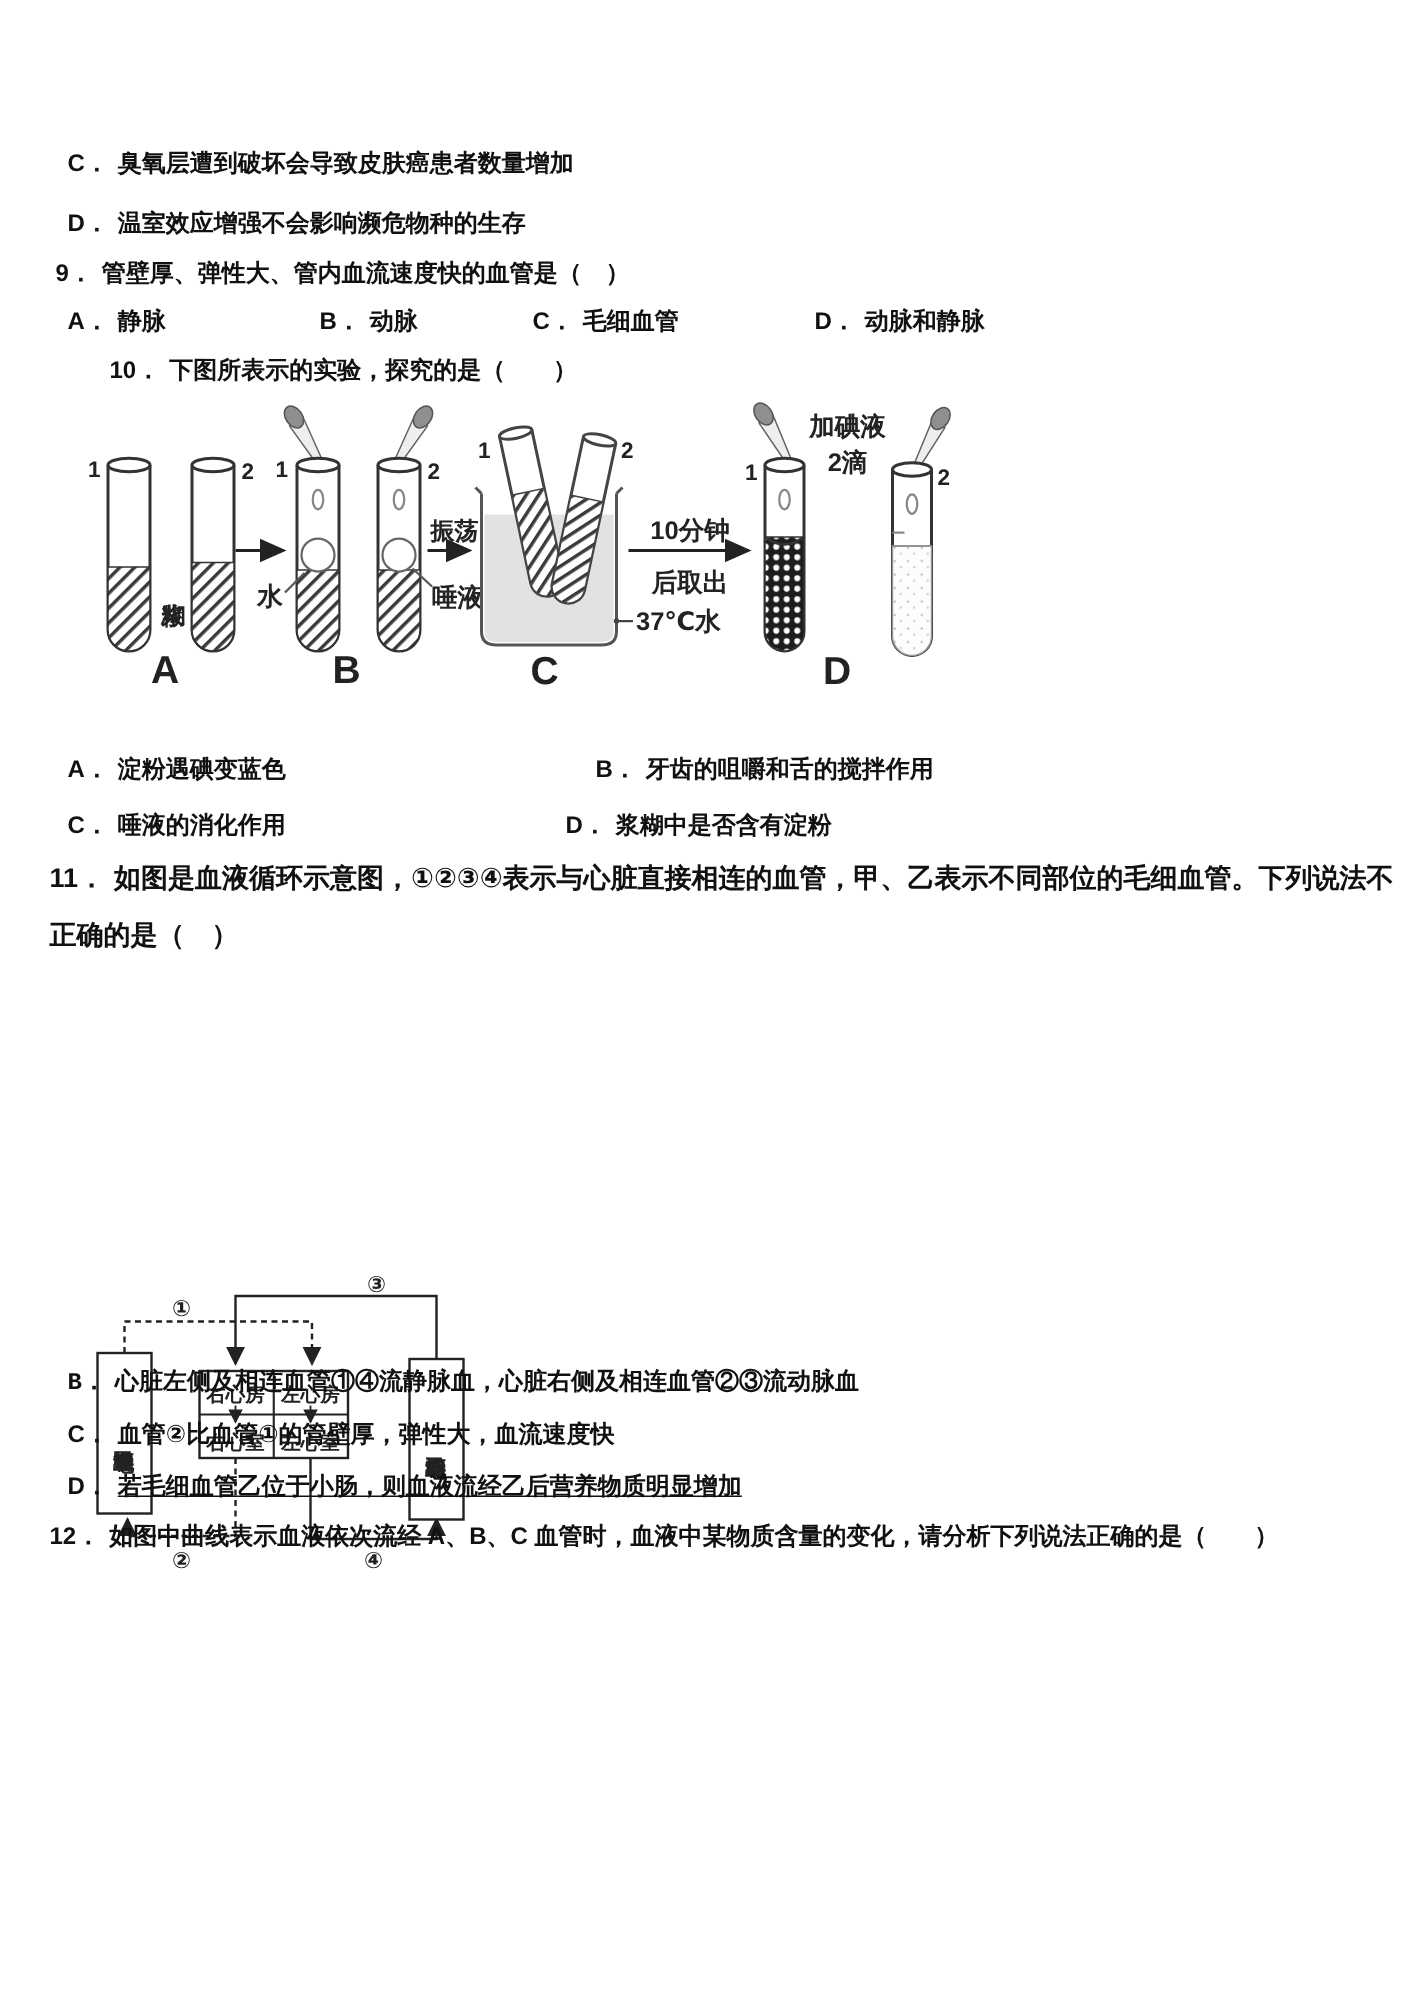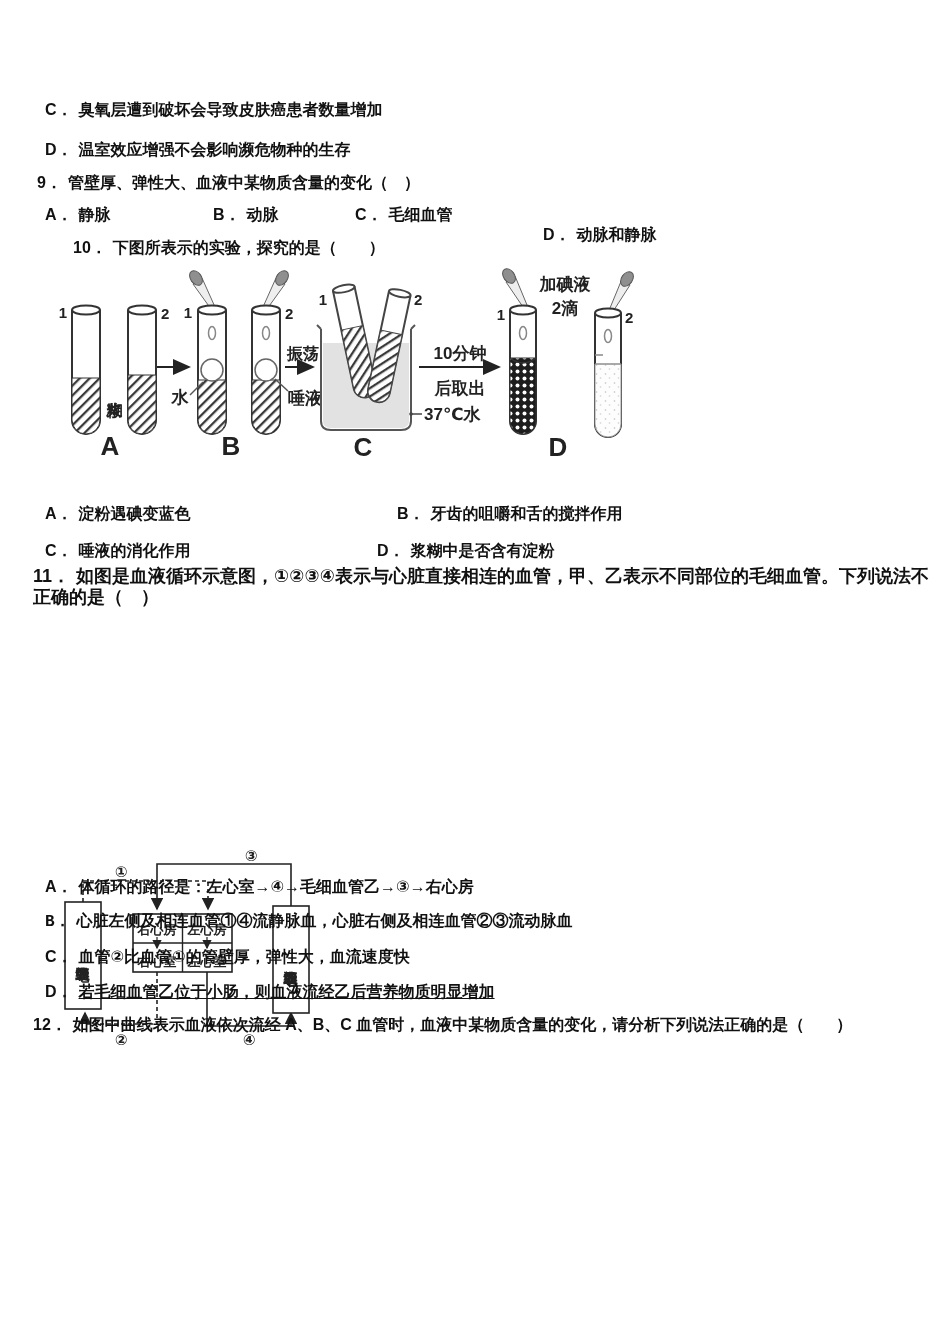--- a/index.html
+++ b/index.html
@@ -5,21 +5,21 @@
   html,body{margin:0;padding:0;background:#f0f0f0;}
   .page{
     position:relative;width:950px;height:1344px;margin:0 auto;
     background:#ffffff;color:#111;
     font-family:"Liberation Sans","DejaVu Sans",sans-serif;
     font-weight:bold;overflow:hidden;
   }
   .abs{position:absolute;}
   .tline{font-size:16px;line-height:22px;white-space:nowrap;}
   .tlabel{display:inline-block;margin-right:6px;}
-  .stem-wrap{font-size:18px;line-height:21px;white-space:normal;}
+  .stem-wrap{font-size:18px;line-height:38px;white-space:normal;}
   .opt{white-space:nowrap;text-align:center;}
   .vtext{
     writing-mode:vertical-rl;text-orientation:upright;
     display:flex;align-items:center;justify-content:center;
     font-weight:bold;color:#222;
   }
   svg text{font-family:"Liberation Sans","DejaVu Sans",sans-serif;font-weight:bold;fill:#222;}
   .diagram{position:relative;}
 </style>
 </head>
@@ -28,32 +28,32 @@
 <div class="page">
 
   <div class="abs tline" style="left:45px;top:99px;">
     <span class="tlabel">C．</span><span>臭氧层遭到破坏会导致皮肤癌患者数量增加</span>
   </div>
   <div class="abs tline" style="left:45px;top:139px;">
     <span class="tlabel">D．</span><span>温室效应增强不会影响濒危物种的生存</span>
   </div>
 
   <div class="abs tline" style="left:37px;top:172px;">
-    <span class="tlabel">9．</span><span>管壁厚、弹性大、血液中某物质含量的变化（　）</span>
+    <span class="tlabel">9．</span><span>管壁厚、弹性大、管内血流速度快的血管是（　）</span>
   </div>
   <div class="abs tline opt" style="left:45px;top:204px;">
     <span class="tlabel">A．</span><span>静脉</span>
   </div>
   <div class="abs tline opt" style="left:213px;top:204px;">
     <span class="tlabel">B．</span><span>动脉</span>
   </div>
   <div class="abs tline opt" style="left:355px;top:204px;">
     <span class="tlabel">C．</span><span>毛细血管</span>
   </div>
-  <div class="abs tline opt" style="left:543px;top:204px;margin-top:20px;">
+  <div class="abs tline opt" style="left:543px;top:204px;">
     <span class="tlabel">D．</span><span>动脉和静脉</span>
   </div>
 
   <div class="abs tline" style="left:33px;top:237px;margin-left:40px;">
     <span class="tlabel">10．</span><span>下图所表示的实验，探究的是（　　）</span>
   </div>
 
   <div class="abs diagram" style="left:45px;top:263px;width:600px;height:202px;">
     <svg width="600" height="202" viewBox="0 0 600 202">
       <defs>
@@ -231,23 +231,20 @@
 
       <text x="66" y="33" font-size="15" text-anchor="middle">①</text>
       <text x="196" y="17" font-size="15" text-anchor="middle">③</text>
       <text x="66" y="201" font-size="15" text-anchor="middle">②</text>
       <text x="194" y="201" font-size="15" text-anchor="middle">④</text>
     </svg>
     <div class="abs vtext" style="left:12px;top:60px;width:32px;height:103px;font-size:14px;">毛细血管甲</div>
     <div class="abs vtext" style="left:220px;top:64px;width:32px;height:103px;font-size:14px;">毛细血管乙</div>
   </div>
 
-  <div class="abs tline opt" style="left:45px;top:876px;">
-    <span class="tlabel">A．</span><span>体循环的路径是：左心室→④→毛细血管乙→③→右心房</span>
-  </div>
   <div class="abs tline opt" style="left:45px;top:911px;font-family:Liberation Mono, monospace;">
     <span class="tlabel">B．</span><span>心脏左侧及相连血管①④流静脉血，心脏右侧及相连血管②③流动脉血</span>
   </div>
   <div class="abs tline opt" style="left:45px;top:946px;">
     <span class="tlabel">C．</span><span>血管②比血管①的管壁厚，弹性大，血流速度快</span>
   </div>
   <div class="abs tline opt" style="left:45px;top:981px;text-decoration:underline;">
     <span class="tlabel">D．</span><span>若毛细血管乙位于小肠，则血液流经乙后营养物质明显增加</span>
   </div>
 

